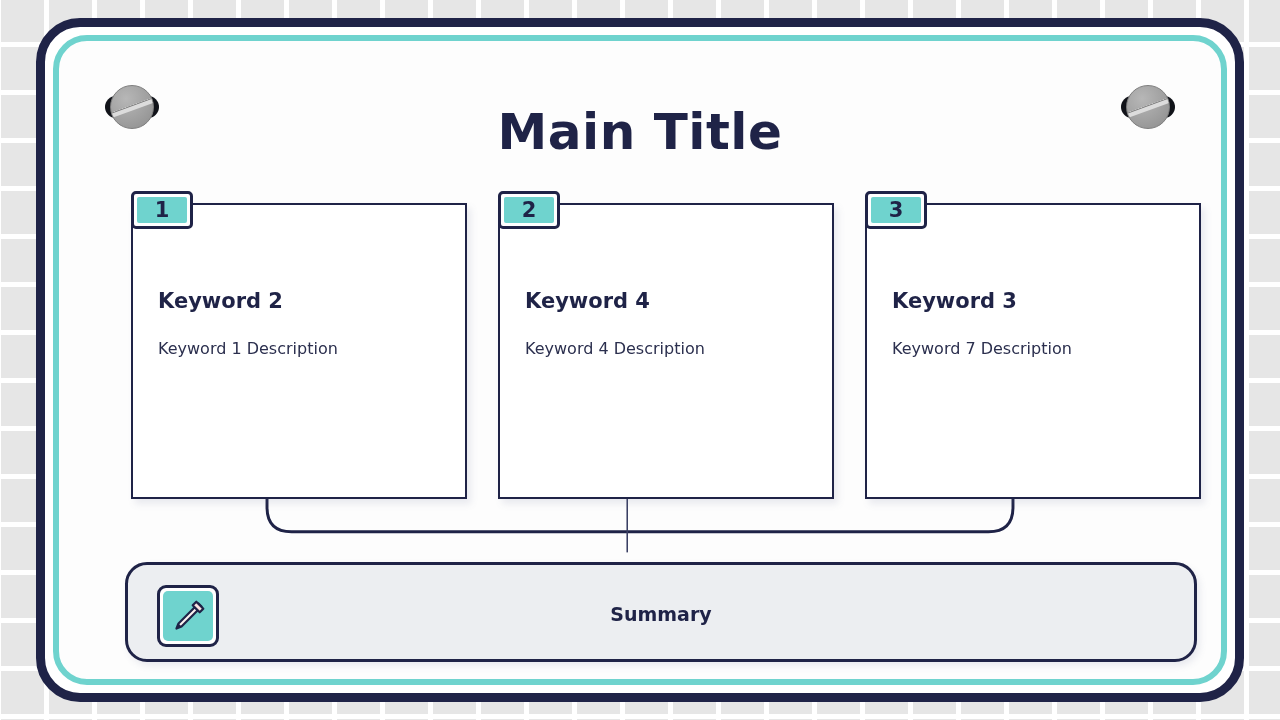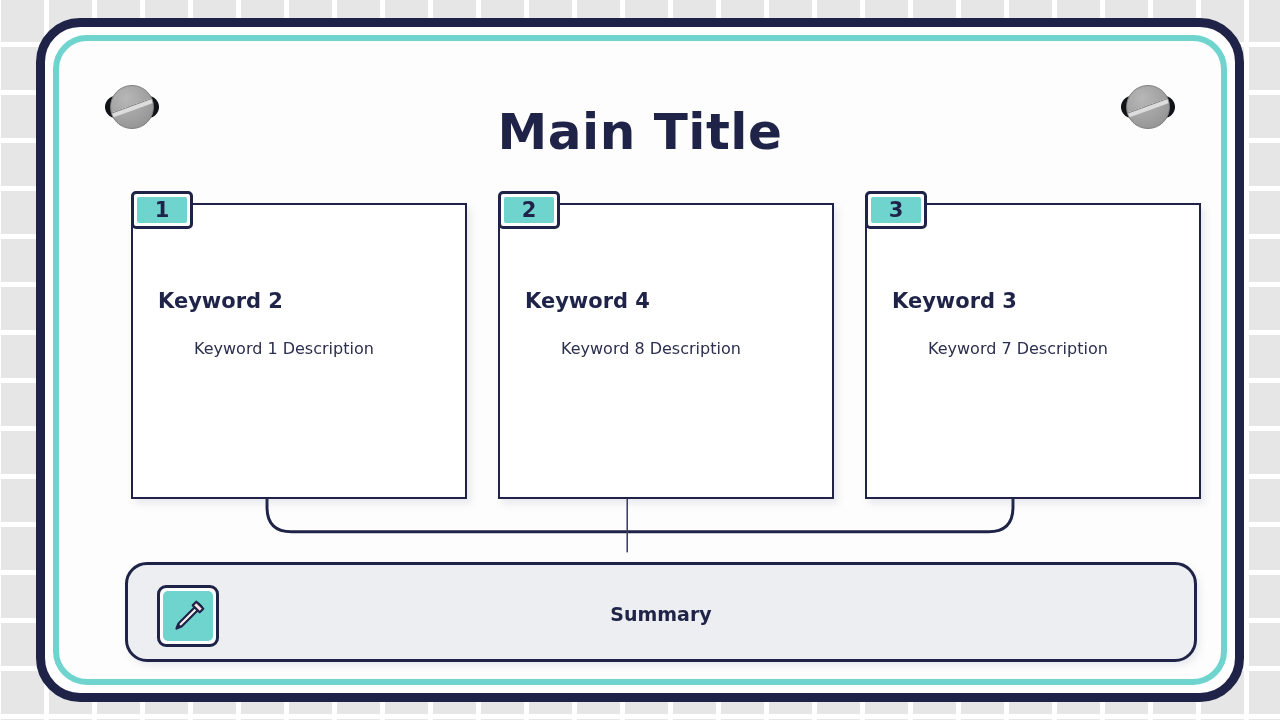--- a/index.html
+++ b/index.html
@@ -164,21 +164,20 @@
     font-weight: 700;
     color: #1f2347;
   }
   .card-desc {
     position: absolute;
     left: 25px;
     top: 134px;
     font-size: 16px;
     font-weight: 400;
     color: #2b2f4e;
-    margin-left: 36px;
   }
 
   
   .connectors {
     position: absolute;
     left: 0;
     top: 0;
     width: 100%;
     height: 100%;
     pointer-events: none;
@@ -267,21 +266,21 @@
           </div>
           <div class="card-title">Keyword 2</div>
           <div class="card-desc">Keyword 1 Description</div>
         </div>
 
         <div class="card card-2">
           <div class="card-badge">
             <div class="badge-fill">2</div>
           </div>
           <div class="card-title">Keyword 4</div>
-          <div class="card-desc">Keyword 8 Description</div>
+          <div class="card-desc">Keyword 4 Description</div>
         </div>
 
         <div class="card card-3">
           <div class="card-badge">
             <div class="badge-fill">3</div>
           </div>
           <div class="card-title">Keyword 3</div>
           <div class="card-desc">Keyword 7 Description</div>
         </div>
 

